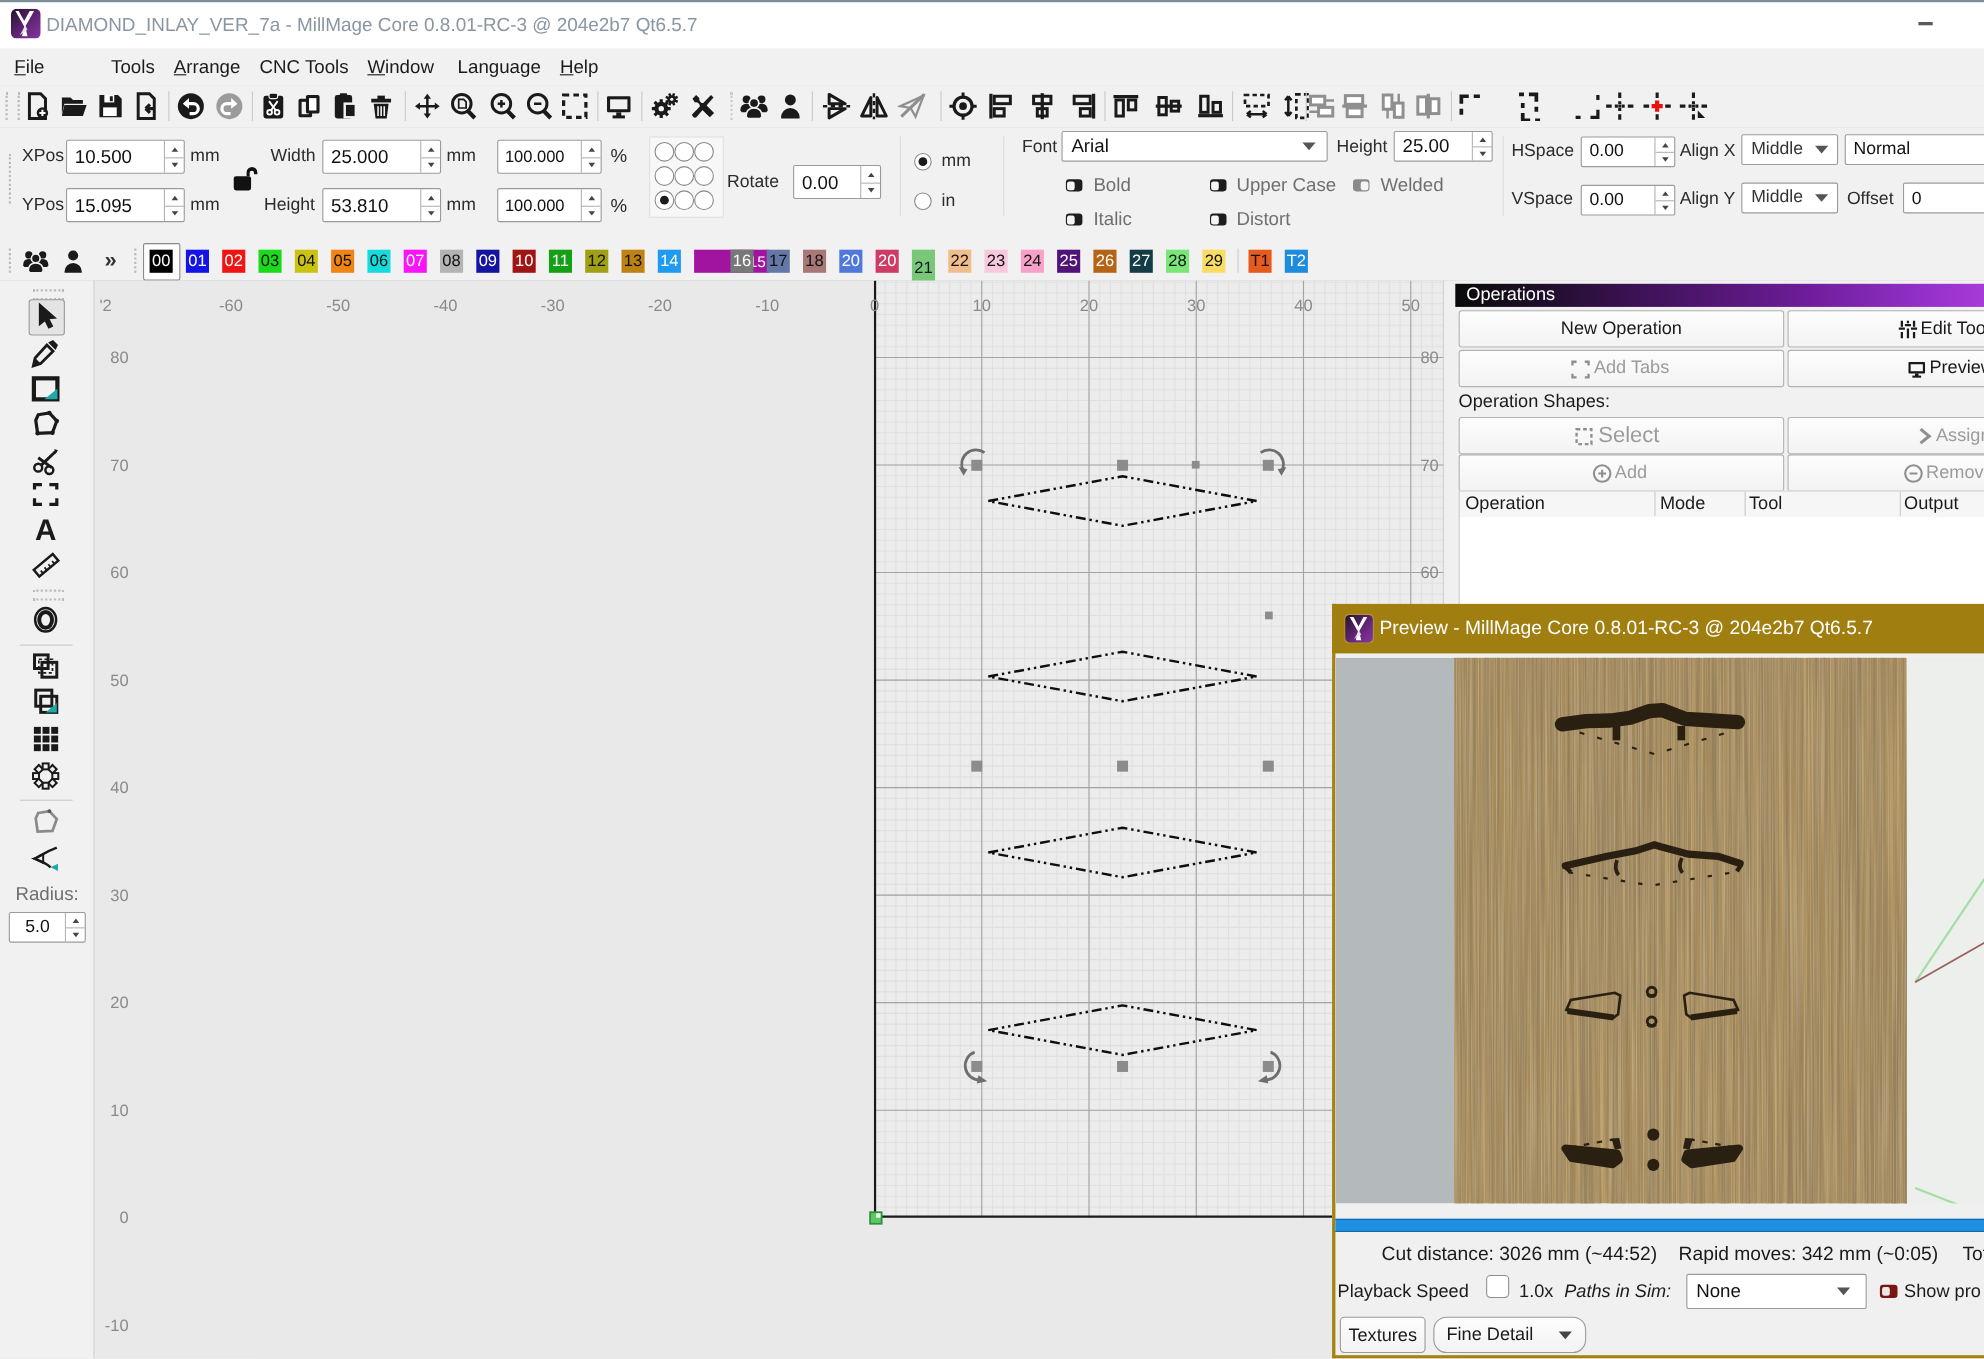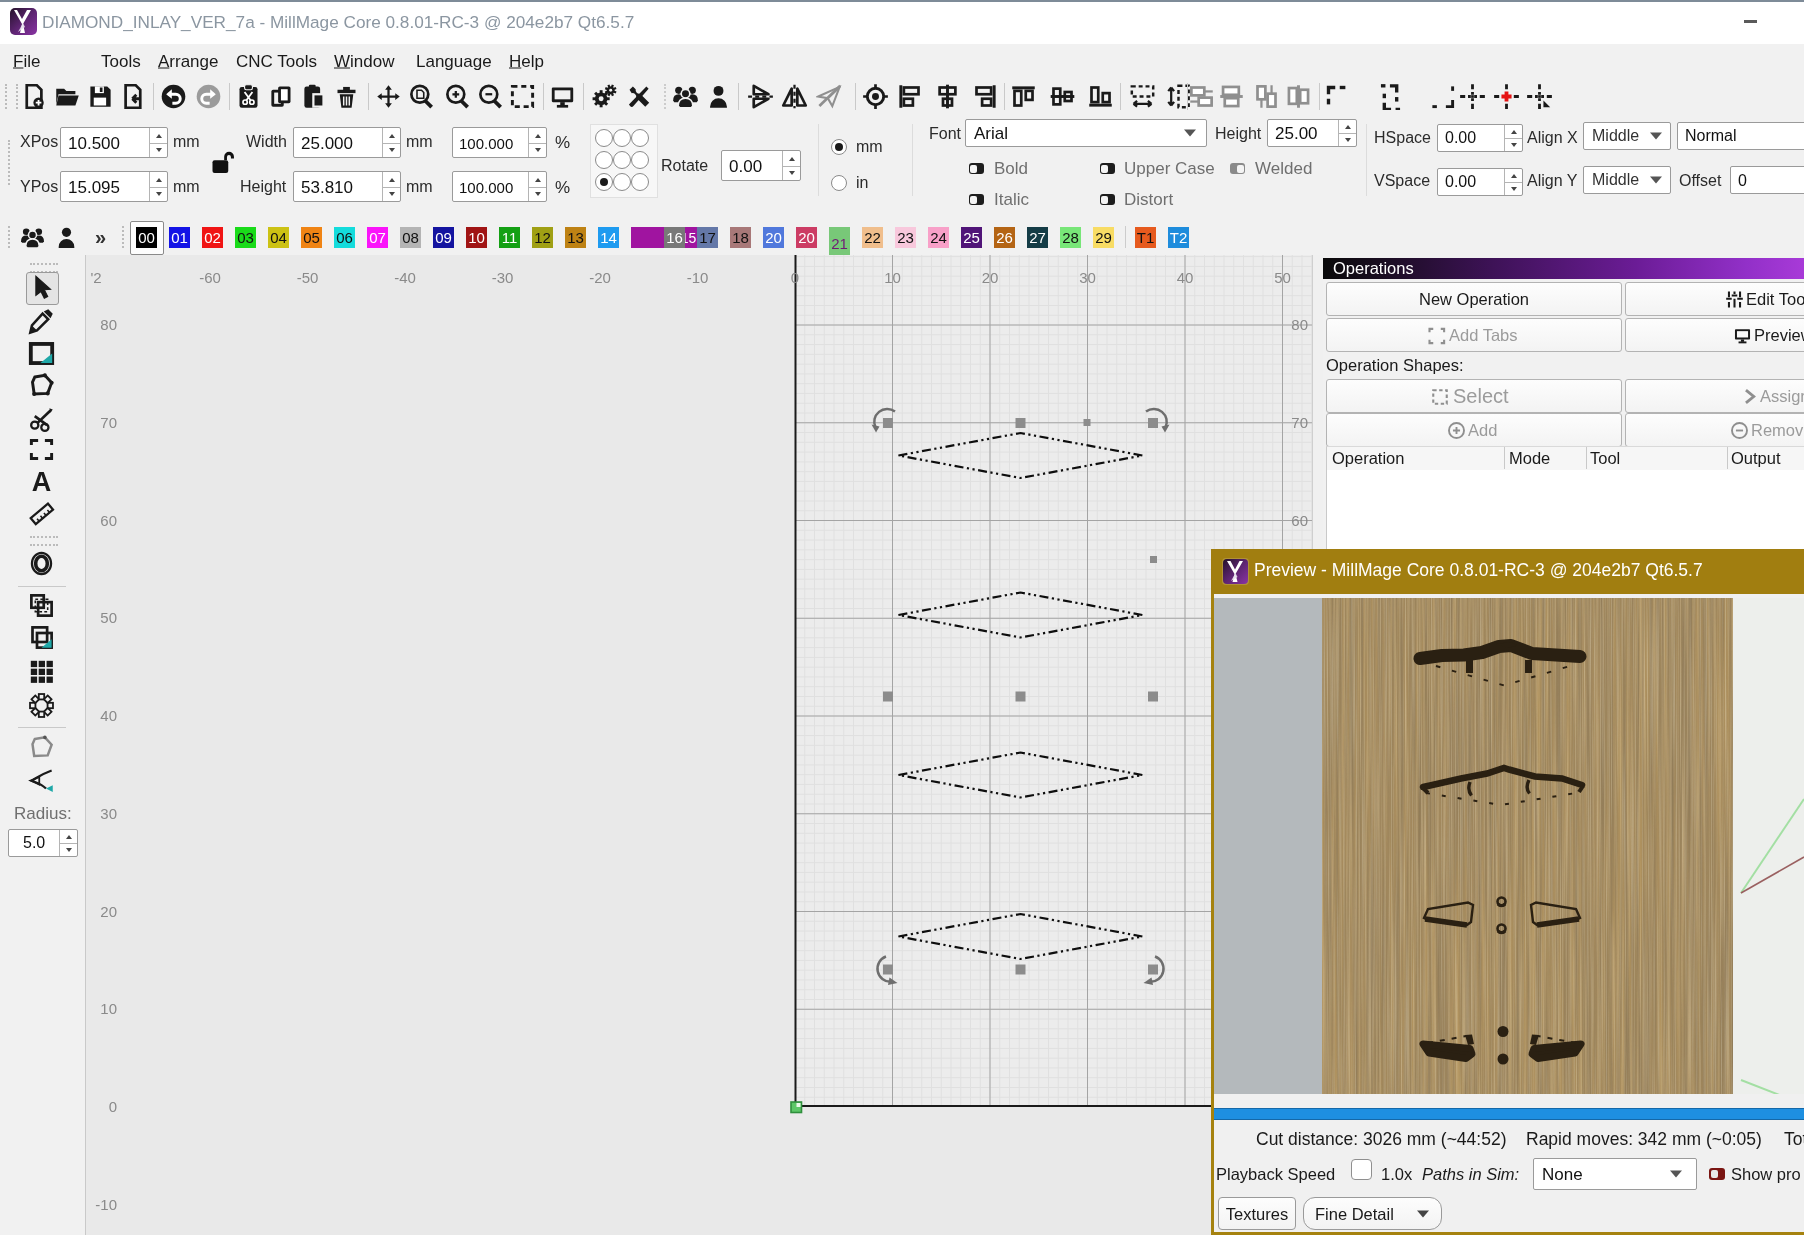--- a/index.html
+++ b/index.html
@@ -549,21 +549,21 @@
 <div style="position:absolute;left:499px;top:227px;width:21px;height:21px;background:#14a014;font-size:15px;color:#fff;display:flex;align-items:center;justify-content:center;line-height:1;">11</div>
 <div style="position:absolute;left:532px;top:227px;width:21px;height:21px;background:#a0a014;font-size:15px;color:#111;display:flex;align-items:center;justify-content:center;line-height:1;">12</div>
 <div style="position:absolute;left:565px;top:227px;width:21px;height:21px;background:#be8214;font-size:15px;color:#111;display:flex;align-items:center;justify-content:center;line-height:1;">13</div>
 <div style="position:absolute;left:598px;top:227px;width:21px;height:21px;background:#1e9bf0;font-size:15px;color:#fff;display:flex;align-items:center;justify-content:center;line-height:1;">14</div>
 <div style="position:absolute;left:631px;top:227px;width:21px;height:21px;background:#a014a0;font-size:14px;color:#fff;display:flex;align-items:center;justify-content:center;line-height:1;padding-left:47px;">15</div>
 <div style="position:absolute;left:664px;top:227px;width:21px;height:21px;background:#787878;font-size:15px;color:#fff;display:flex;align-items:center;justify-content:center;line-height:1;">16</div>
 <div style="position:absolute;left:697px;top:227px;width:21px;height:21px;background:#6478a8;font-size:15px;color:#111;display:flex;align-items:center;justify-content:center;line-height:1;">17</div>
 <div style="position:absolute;left:730px;top:227px;width:21px;height:21px;background:#a87878;font-size:15px;color:#111;display:flex;align-items:center;justify-content:center;line-height:1;">18</div>
 <div style="position:absolute;left:763px;top:227px;width:21px;height:21px;background:#5078dc;font-size:15px;color:#fff;display:flex;align-items:center;justify-content:center;line-height:1;">20</div>
 <div style="position:absolute;left:796px;top:227px;width:21px;height:21px;background:#cc3c64;font-size:15px;color:#fff;display:flex;align-items:center;justify-content:center;line-height:1;">20</div>
-<div style="position:absolute;left:829px;top:227px;width:21px;height:32px;background:#78c878;font-size:15px;color:#701a75;display:flex;align-items:center;justify-content:center;line-height:1;">21</div>
+<div style="position:absolute;left:829px;top:227px;width:21px;height:32px;background:#78c878;font-size:15px;color:#0f172a;display:flex;align-items:center;justify-content:center;line-height:1;">21</div>
 <div style="position:absolute;left:862px;top:227px;width:21px;height:21px;background:#f0be8c;font-size:15px;color:#111;display:flex;align-items:center;justify-content:center;line-height:1;">22</div>
 <div style="position:absolute;left:895px;top:227px;width:21px;height:21px;background:#f8c8dc;font-size:15px;color:#111;display:flex;align-items:center;justify-content:center;line-height:1;">23</div>
 <div style="position:absolute;left:928px;top:227px;width:21px;height:21px;background:#f8a0c8;font-size:15px;color:#111;display:flex;align-items:center;justify-content:center;line-height:1;">24</div>
 <div style="position:absolute;left:961px;top:227px;width:21px;height:21px;background:#501478;font-size:15px;color:#fff;display:flex;align-items:center;justify-content:center;line-height:1;">25</div>
 <div style="position:absolute;left:994px;top:227px;width:21px;height:21px;background:#b46414;font-size:15px;color:#fff;display:flex;align-items:center;justify-content:center;line-height:1;">26</div>
 <div style="position:absolute;left:1027px;top:227px;width:21px;height:21px;background:#143c46;font-size:15px;color:#fff;display:flex;align-items:center;justify-content:center;line-height:1;">27</div>
 <div style="position:absolute;left:1060px;top:227px;width:21px;height:21px;background:#78e678;font-size:15px;color:#111;display:flex;align-items:center;justify-content:center;line-height:1;">28</div>
 <div style="position:absolute;left:1093px;top:227px;width:21px;height:21px;background:#f8dc64;font-size:15px;color:#111;display:flex;align-items:center;justify-content:center;line-height:1;">29</div>
 <div style="position:absolute;left:1125px;top:226px;width:1px;height:22px;background:#ccc;"></div>
 <div style="position:absolute;left:1135px;top:227px;width:21px;height:21px;background:#e65a1e;font-size:15px;color:#111;display:flex;align-items:center;justify-content:center;">T1</div>

